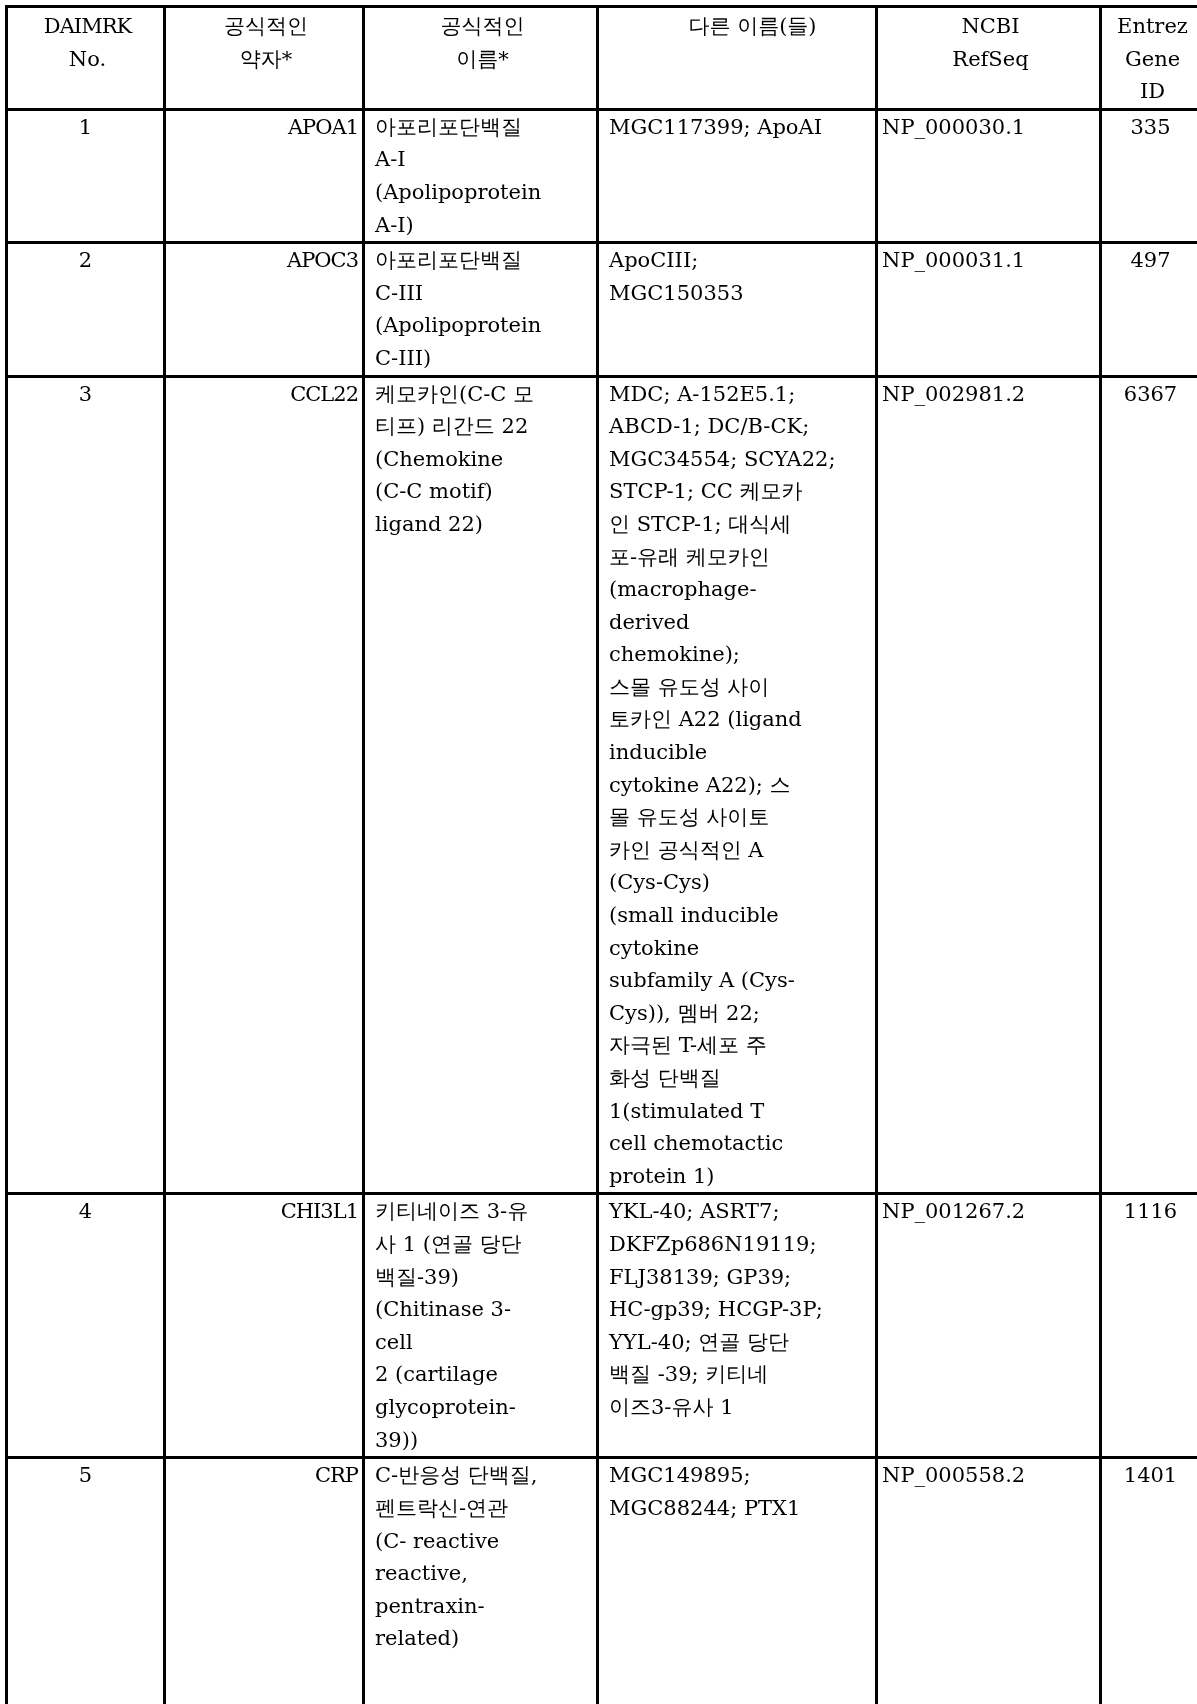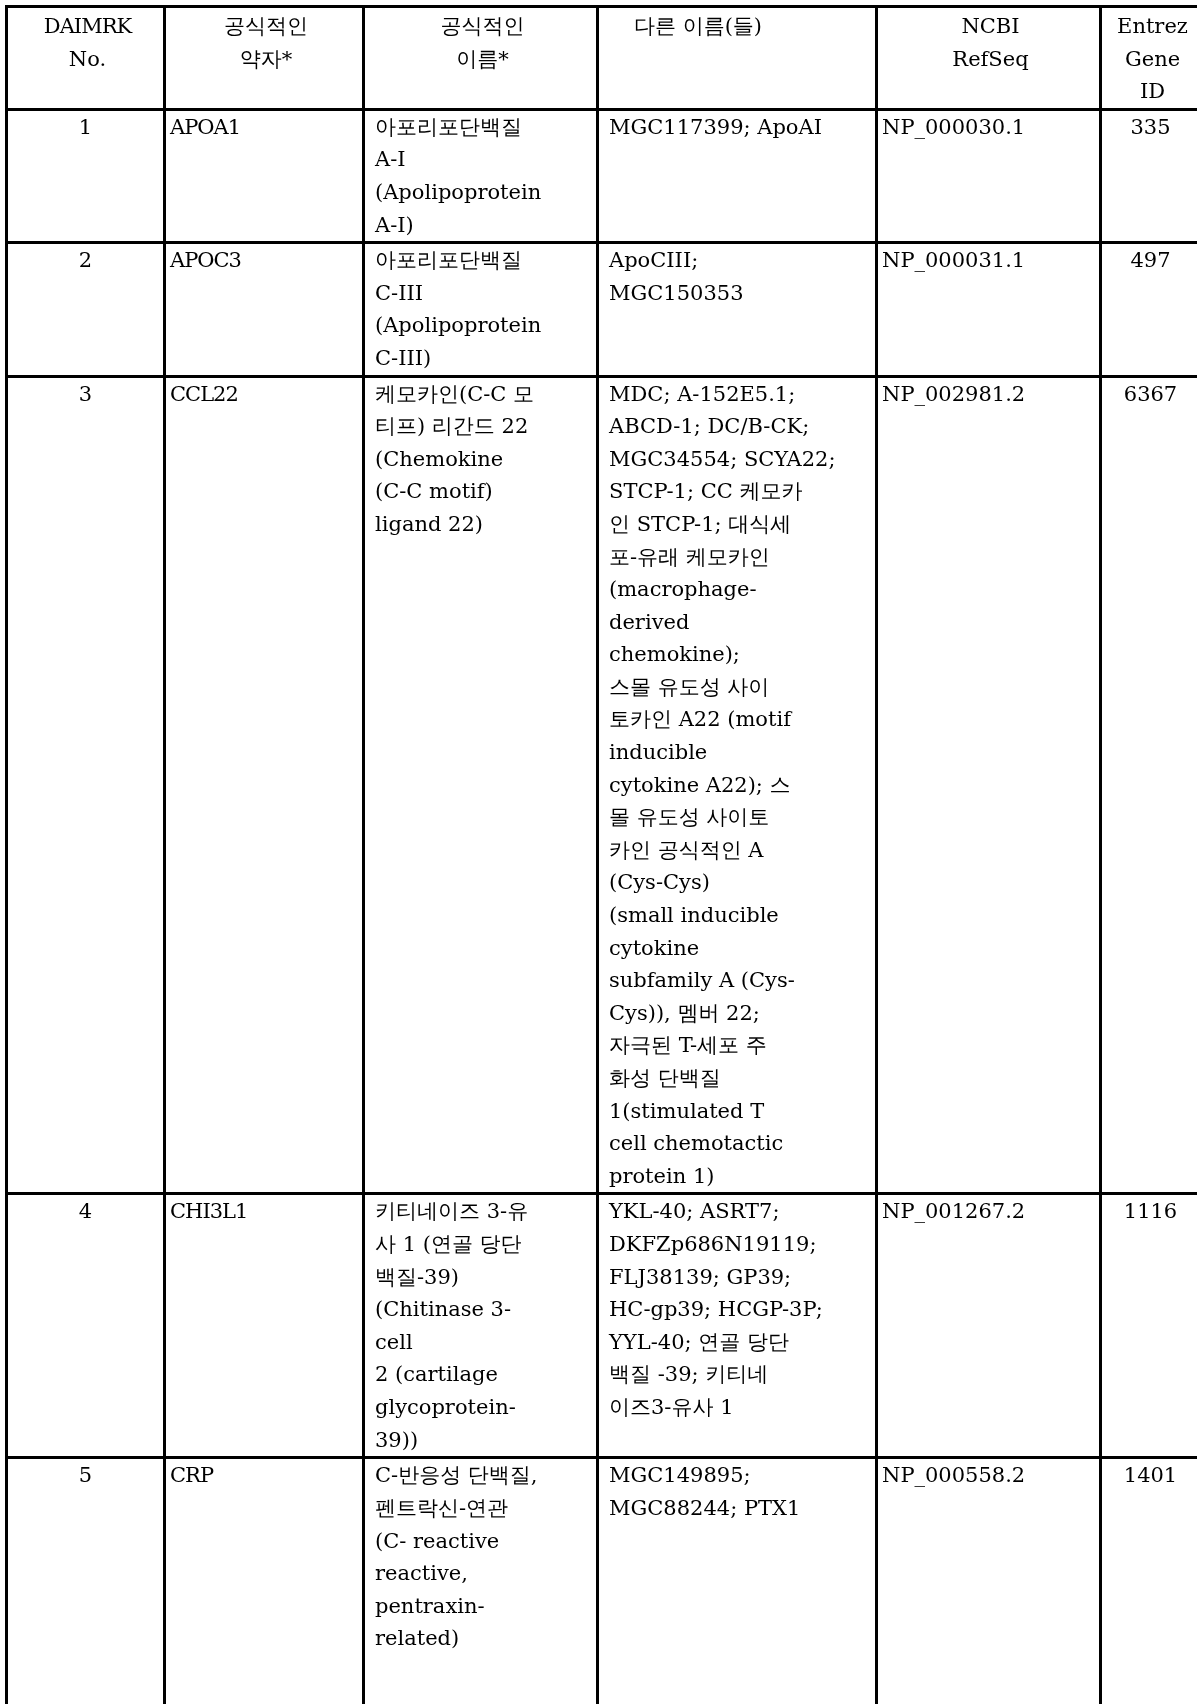--- a/index.html
+++ b/index.html
@@ -17,23 +17,23 @@
   .gene-table td, .gene-table th {
     border: 3px solid #000;
     vertical-align: top;
     padding: 0 6px 0 10px;
     font-weight: normal;
     word-wrap: break-word;
     overflow-wrap: break-word;
   }
   .gene-table th { text-align: center; padding: 2px 4px 0 8px; }
   .gene-table th.no-hdr, .gene-table th.sym-hdr, .gene-table th.name-hdr { padding-top: 2px; }
-  .gene-table th.other-hdr { text-align: left; padding-left: 35px; }
+  .gene-table th.other-hdr { text-align: center; padding-left: 35px; }
   .c-no { width: 158px; text-align: center; }
-  .c-sym { width: 199px; text-align: left; }
+  .c-sym { width: 199px; text-align: right; }
   .c-name { width: 234px; }
   .c-other { width: 279px; }
   .c-ref { width: 224px; text-align: left; }
   .c-gene { width: 100px; text-align: center; }
   tr.hdr-row { height: 99px; }
   tr.r1 { height: 132px; }
   tr.r2 { height: 132px; }
   tr.r3 { height: 816px; }
   tr.r4 { height: 264px; }
   tr.r5 { height: 254px; }
@@ -130,21 +130,21 @@
         <span class="line">MDC; A-152E5.1;</span>
         <span class="line">ABCD-1; DC/B-CK;</span>
         <span class="line">MGC34554; SCYA22;</span>
         <span class="line">STCP-1; CC 케모카</span>
         <span class="line">인 STCP-1; 대식세</span>
         <span class="line">포-유래 케모카인</span>
         <span class="line">(macrophage-</span>
         <span class="line">derived</span>
         <span class="line">chemokine);</span>
         <span class="line">스몰 유도성 사이</span>
-        <span class="line">토카인 A22 (motif</span>
+        <span class="line">토카인 A22 (ligand</span>
         <span class="line">inducible</span>
         <span class="line">cytokine A22); 스</span>
         <span class="line">몰 유도성 사이토</span>
         <span class="line">카인 공식적인 A</span>
         <span class="line">(Cys-Cys)</span>
         <span class="line">(small inducible</span>
         <span class="line">cytokine</span>
         <span class="line">subfamily A (Cys-</span>
         <span class="line">Cys)), 멤버 22;</span>
         <span class="line">자극된 T-세포 주</span>

